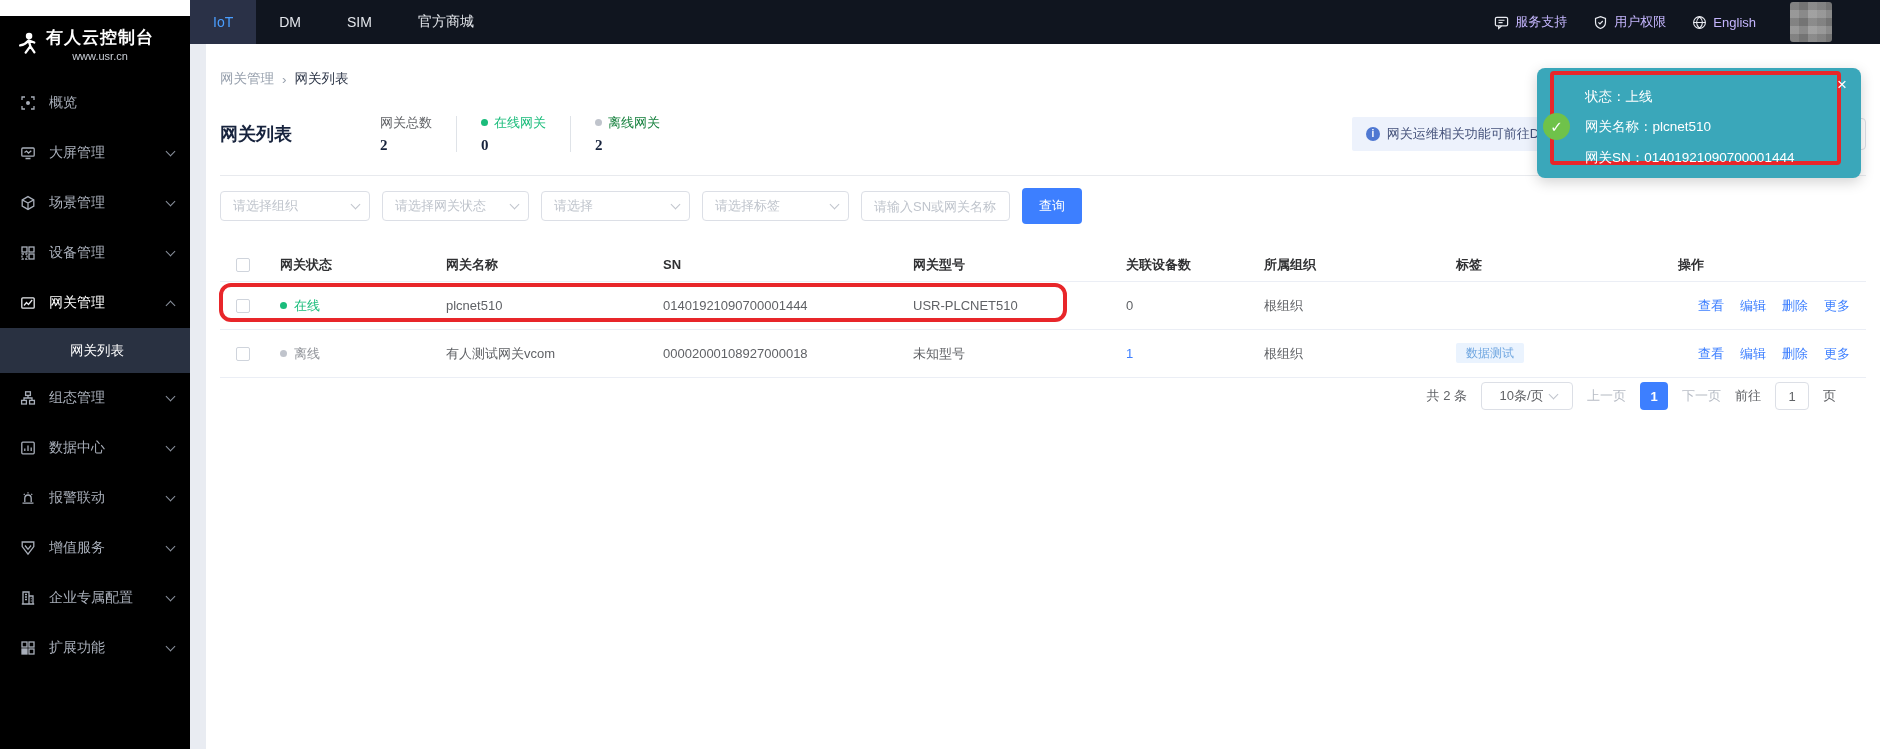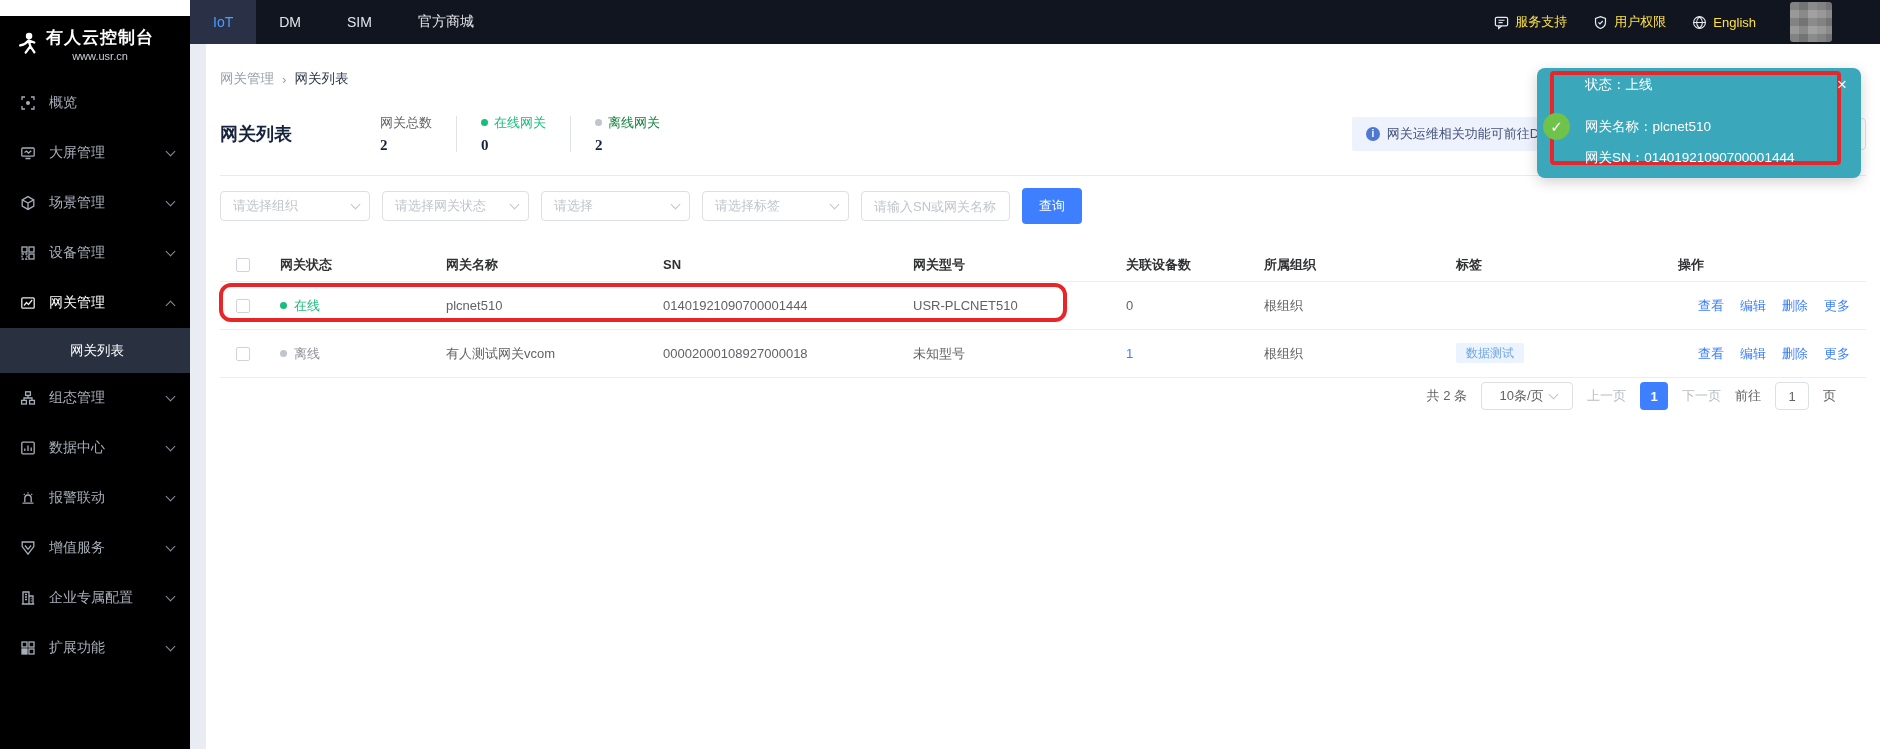--- a/index.html
+++ b/index.html
@@ -21,21 +21,21 @@
   .chev { width:7px; height:7px; border-right:1.4px solid #8a919d; border-bottom:1.4px solid #8a919d; transform:rotate(45deg); margin-top:-3px; }
   .chev.up { transform:rotate(-135deg); margin-top:4px; }
   .submenu-item { height:45px; display:flex; align-items:center; padding-left:70px; background:#293141; color:#fff; font-size:13.5px; cursor:pointer; }
 
   
   .topbar { position:absolute; left:190px; top:0; width:1690px; height:44px; background:#10151f; display:flex; align-items:stretch; z-index:25; }
   .tabs { display:flex; }
   .tab { display:flex; align-items:center; padding:0 23px; color:#e4e7ec; font-size:14px; cursor:pointer; }
   .tab.active { background:#2a3147; color:#4a9eff; }
   .nav-right { margin-left:auto; display:flex; align-items:center; gap:26px; padding-right:48px; }
-  .nav-link { display:flex; align-items:center; gap:6px; color:#fde047; font-size:13px; cursor:pointer; }
+  .nav-link { display:flex; align-items:center; gap:6px; color:#c4b5fd; font-size:13px; cursor:pointer; }
   .nav-link svg { color:#e8eaf0; }
   .avatar { width:42px; height:40px; border-radius:3px; margin-left:8px; cursor:pointer;
     background:
       repeating-linear-gradient(0deg, rgba(120,120,120,.55) 0 8px, rgba(160,160,160,.55) 8px 16px),
       repeating-linear-gradient(90deg, #8f8f8f 0 9px, #6f6f6f 9px 18px, #a3a3a3 18px 27px); }
 
   
   .gutter { position:absolute; left:190px; top:44px; width:16px; height:705px; background:#e9ecf2; z-index:1; }
   .main { position:absolute; left:206px; top:44px; width:1674px; height:705px; background:#fff; padding:0 14px; z-index:2; }
 
@@ -92,21 +92,21 @@
   .pg-btn { color:#b8bdc6; cursor:default; }
   .pg-num { width:28px; height:28px; background:#3d7fff; color:#fff; border-radius:4px; display:flex; align-items:center; justify-content:center; font-weight:bold; cursor:pointer; }
   .goto-input { width:34px; height:28px; border:1px solid #dcdfe6; border-radius:4px; text-align:center; font-size:13px; color:#606266; font-family:inherit; }
 
   
   .row-highlight { position:absolute; left:219px; top:283px; width:848px; height:39px; border:4px solid #e8262a; border-radius:12px; pointer-events:none; z-index:10; }
   .toast { position:absolute; left:1537px; top:68px; width:324px; height:110px; background:#3aa7ba; border-radius:8px; box-shadow:0 4px 14px rgba(0,0,0,.18); z-index:40; color:#fff; }
   .toast-redbox { position:absolute; left:13px; top:3px; width:291px; height:94px; border:4px solid #e8262a; border-radius:4px; pointer-events:none; }
   .toast-check { position:absolute; left:6px; top:45px; width:27px; height:27px; border-radius:50%; background:#6fc24a; color:#fff; font-size:15px; line-height:27px; text-align:center; }
   .toast-line { position:absolute; left:48px; font-size:13.5px; font-weight:500; white-space:nowrap; }
-  .t1 { top:8px; } .t2 { top:50px; } .t3 { top:81px; }
+  .t1 { top:20px; } .t2 { top:50px; } .t3 { top:81px; }
   .toast-close { position:absolute; right:14px; top:8px; font-size:17px; color:#fff; cursor:pointer; line-height:1; }
 </style>
 </head>
 <body>
 
 <aside class="sidebar">
   <div class="logo">
     <svg width="26" height="26" viewBox="0 0 16 16">
       <circle cx="10.5" cy="3.1" r="2" fill="#fff"></circle>
       <path d="M10.2 5.8C9 7.3 7.4 8.4 5 8.9M10.2 5.8l1.1 3.6-2.9 3.9M11.3 9.4l2.5 3.7M10.2 5.8l3.5 1.3" stroke="#fff" stroke-width="1.4" fill="none" stroke-linecap="round"></path>

